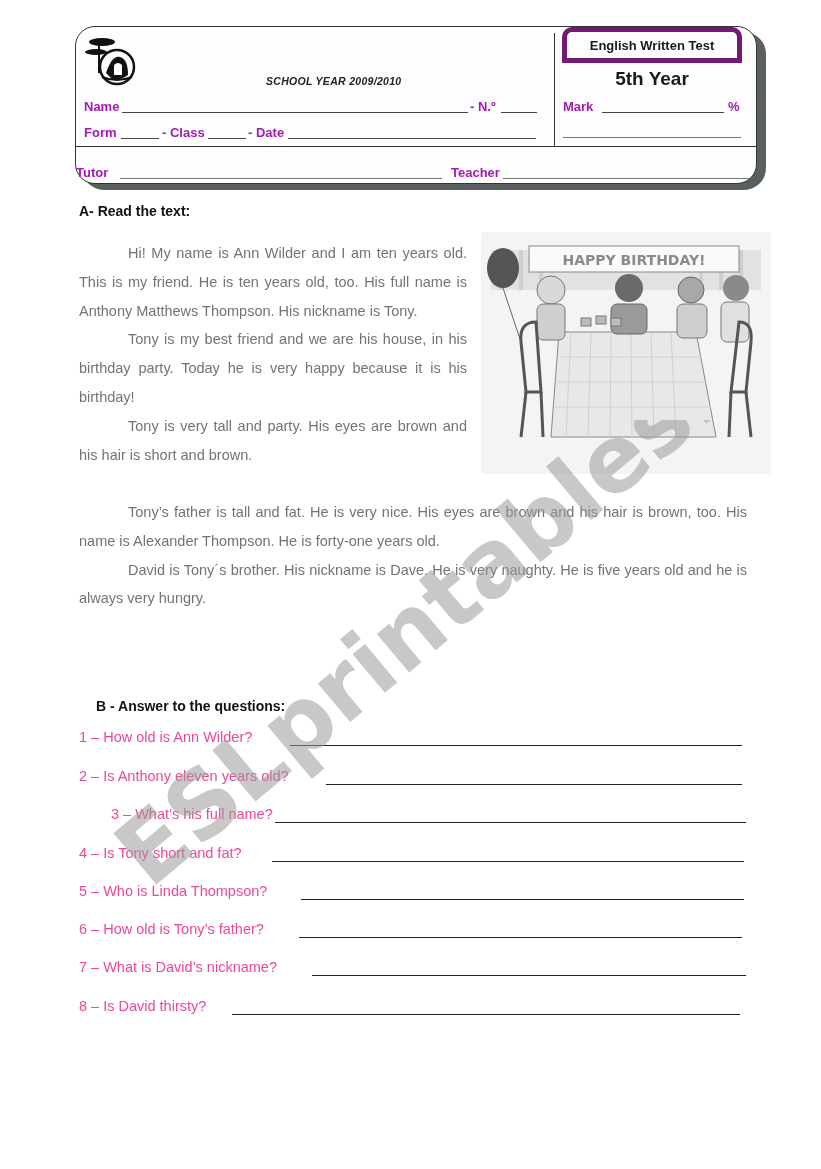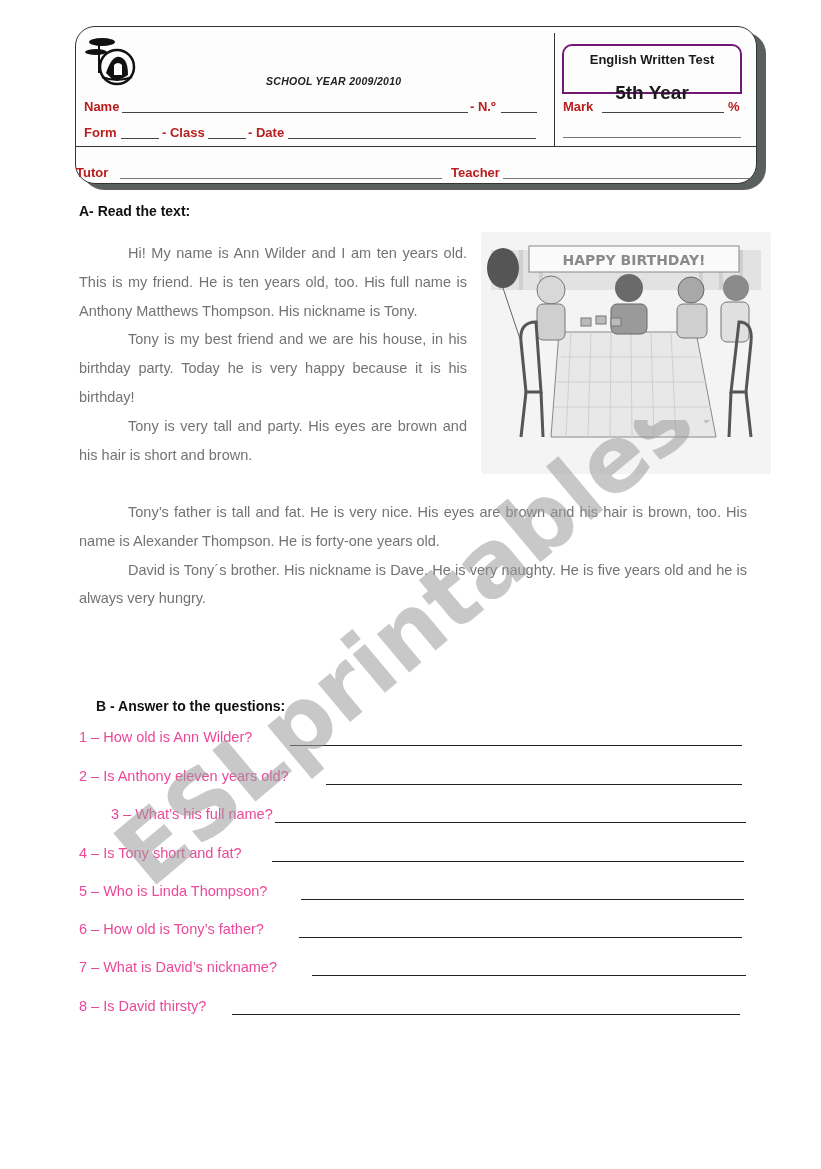--- a/index.html
+++ b/index.html
@@ -8,25 +8,25 @@
   
   .hdr-shadow { position: absolute; left: 82px; top: 32px; width: 684px; height: 158px; background: #5a5f5f; border-radius: 22px; }
   .hdr { position: absolute; left: 75px; top: 26px; width: 682px; height: 158px; background: #fdfdfd; border: 1.5px solid #333; border-radius: 20px; box-sizing: border-box; }
   .hdr-divider-v { position: absolute; left: 478px; top: 6px; width: 1px; height: 113px; background: #333; }
   .hdr-divider-h { position: absolute; left: 0; top: 119px; width: 100%; height: 1px; background: #333; }
 
   .logo { position: absolute; left: 8px; top: 8px; width: 56px; height: 52px; }
   .school-name { position: absolute; left: 70px; top: 26px; font-family: "DejaVu Serif", serif; font-weight: bold; font-size: 19px; letter-spacing: 0.2px; color: #111; white-space: nowrap; }
   .school-year { position: absolute; left: 190px; top: 48px; font-size: 10.5px; font-style: italic; font-weight: bold; color: #222; letter-spacing: 0.3px; }
 
-  .lbl { position: absolute; font-weight: bold; font-size: 13px; color: #b91c1c; white-space: nowrap; }
+  .lbl { position: absolute; font-weight: bold; font-size: 13px; color: #a21caf; white-space: nowrap; }
   .line { position: absolute; height: 1px; background: #444; }
   .line.light { background: #777; }
 
-  .test-box { position: absolute; left: 486px; top: 17px; width: 180px; height: 50px; border: 2px solid #701a75; border-radius: 10px 10px 0 0; box-sizing: border-box; }
+  .test-box { position: absolute; left: 486px; top: 0; width: 180px; height: 36px; border: 5px solid #701a75; border-radius: 10px 10px 0 0; box-sizing: border-box; }
   .test-title { position: absolute; left: 0; width: 100%; top: 6px; text-align: center; font-weight: bold; font-size: 13px; }
   .test-year { position: absolute; left: 0; width: 100%; top: 36px; text-align: center; font-weight: bold; font-size: 19px; }
 
   
   .section-title { position: absolute; font-weight: bold; font-size: 14px; color: #111; }
   .para { position: absolute; font-size: 14.5px; line-height: 28.8px; color: #737373; text-align: justify; }
   .para p { margin: 0; text-indent: 49px; }
 
   .illus { position: absolute; left: 481px; top: 232px; width: 290px; height: 242px; background: #f5f5f5; border-radius: 4px; overflow: hidden; }
 

